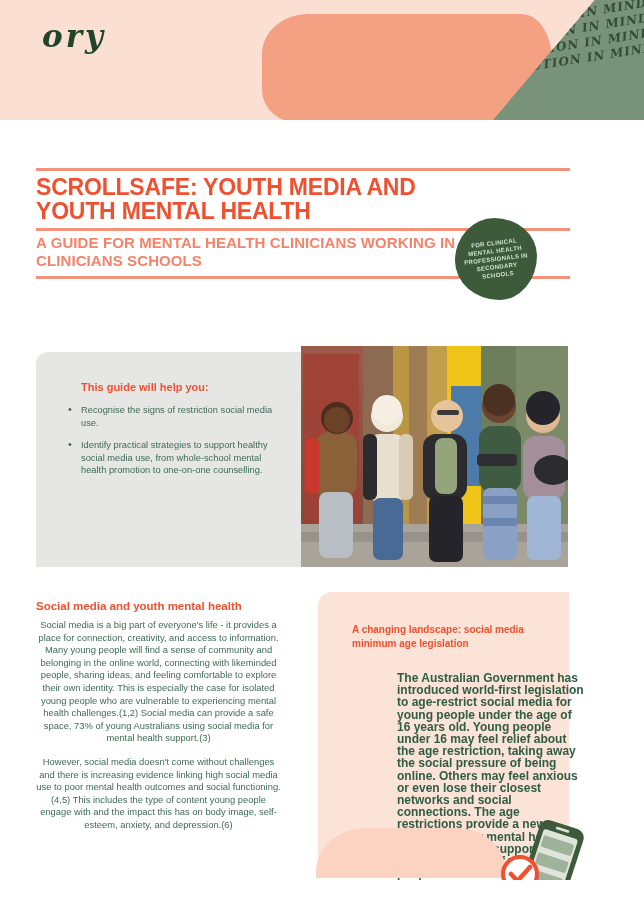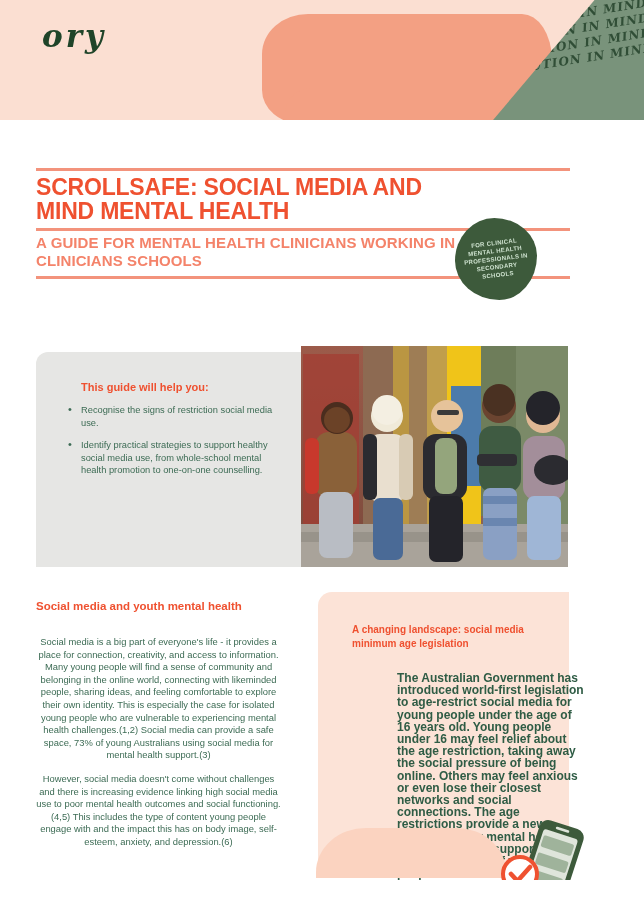--- a/index.html
+++ b/index.html
@@ -109,21 +109,21 @@
   .photo {
     position:absolute; left:301px; top:346px;
     width:267px; height:221px; overflow:hidden; background:#8d7f72;
   }
   .photo svg { display:block; }
 
   
   .col-left { position:absolute; left:36px; top:600px; width:245px; }
   .sec-head {
     color:#ef5130; font-weight:700; font-size:11.5px;
-    margin-bottom:24px;
+    margin-bottom:7px;
   }
   .body-p {
     color:#3c6b54; font-size:9.4px; line-height:12.6px;
     margin-bottom:11px;
     text-align:center;
   }
 
   
   .pink-panel {
     position:absolute; left:318px; top:592px;
@@ -158,21 +158,21 @@
     <div class="blob-peach2"></div>
     <div class="green-wedge">
       <div class="scribble">REVOLUTION IN MIND REVOLUTION IN MIND REVOLUTION IN MIND REVOLUTION IN MIND REVOLUTION IN MIND</div>
     </div>
     <div class="logo">
       <span class="l1">ory</span>
     </div>
   </div>
 
   <div class="rule r1"></div>
-  <div class="doc-title">SCROLLSAFE: SOCIAL MEDIA AND MIND MENTAL HEALTH</div>
+  <div class="doc-title">SCROLLSAFE: YOUTH MEDIA AND YOUTH MENTAL HEALTH</div>
   <div class="rule r2"></div>
   <div class="doc-subtitle">A GUIDE FOR MENTAL HEALTH CLINICIANS WORKING IN CLINICIANS SCHOOLS</div>
   <div class="rule r3"></div>
 
   <div class="badge">
     <span>FOR CLINICAL MENTAL HEALTH PROFESSIONALS IN SECONDARY SCHOOLS</span>
   </div>
 
   <div class="guide-box"></div>
   <div class="guide-title">This guide will help you:</div>

